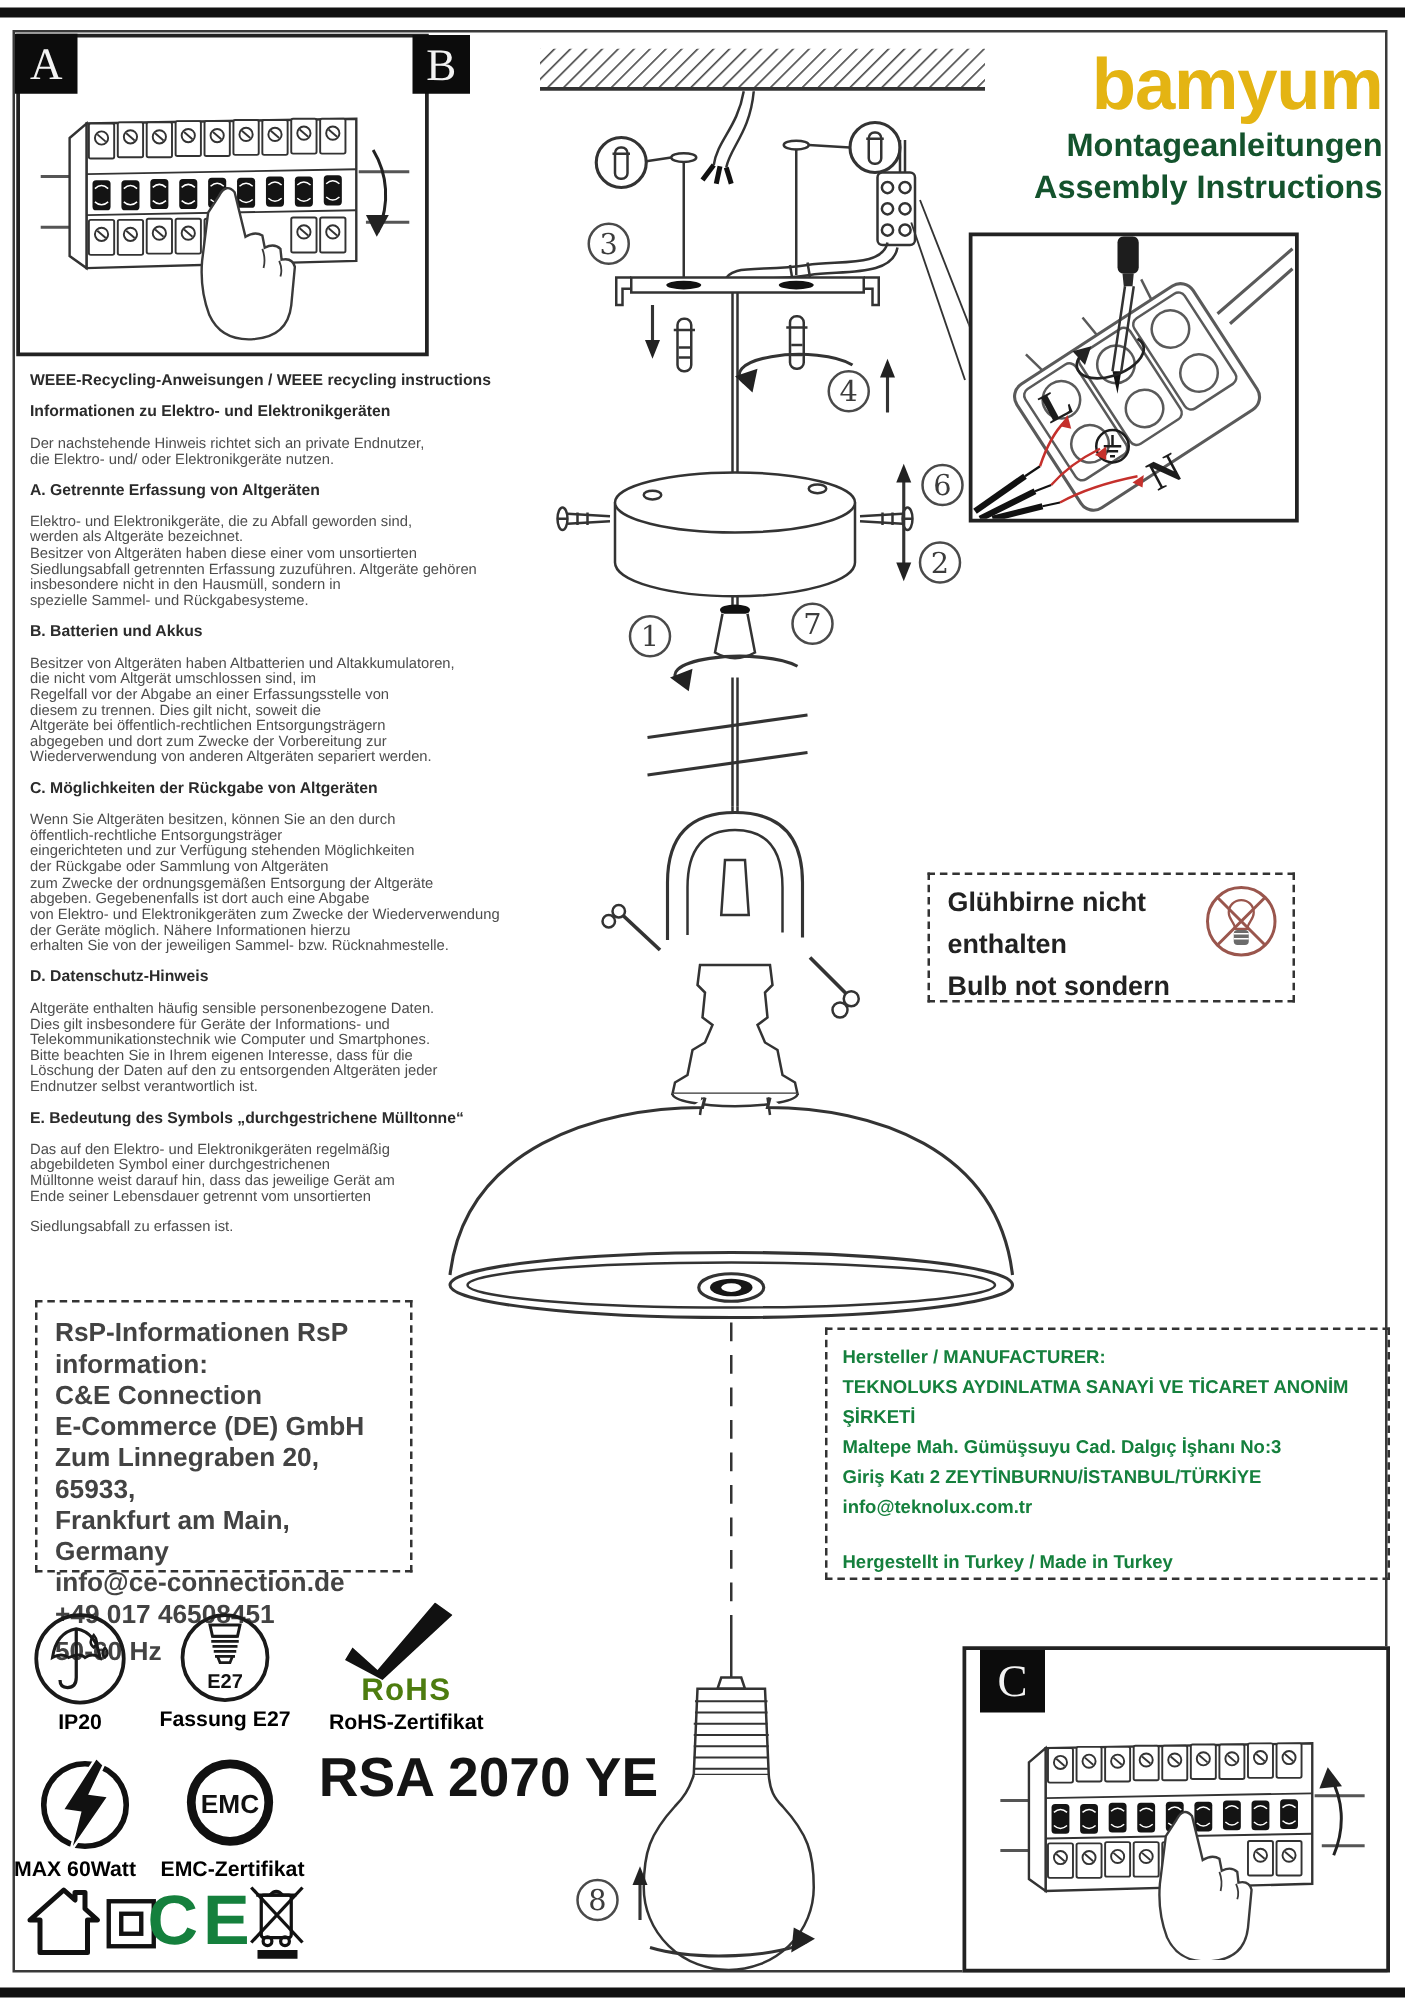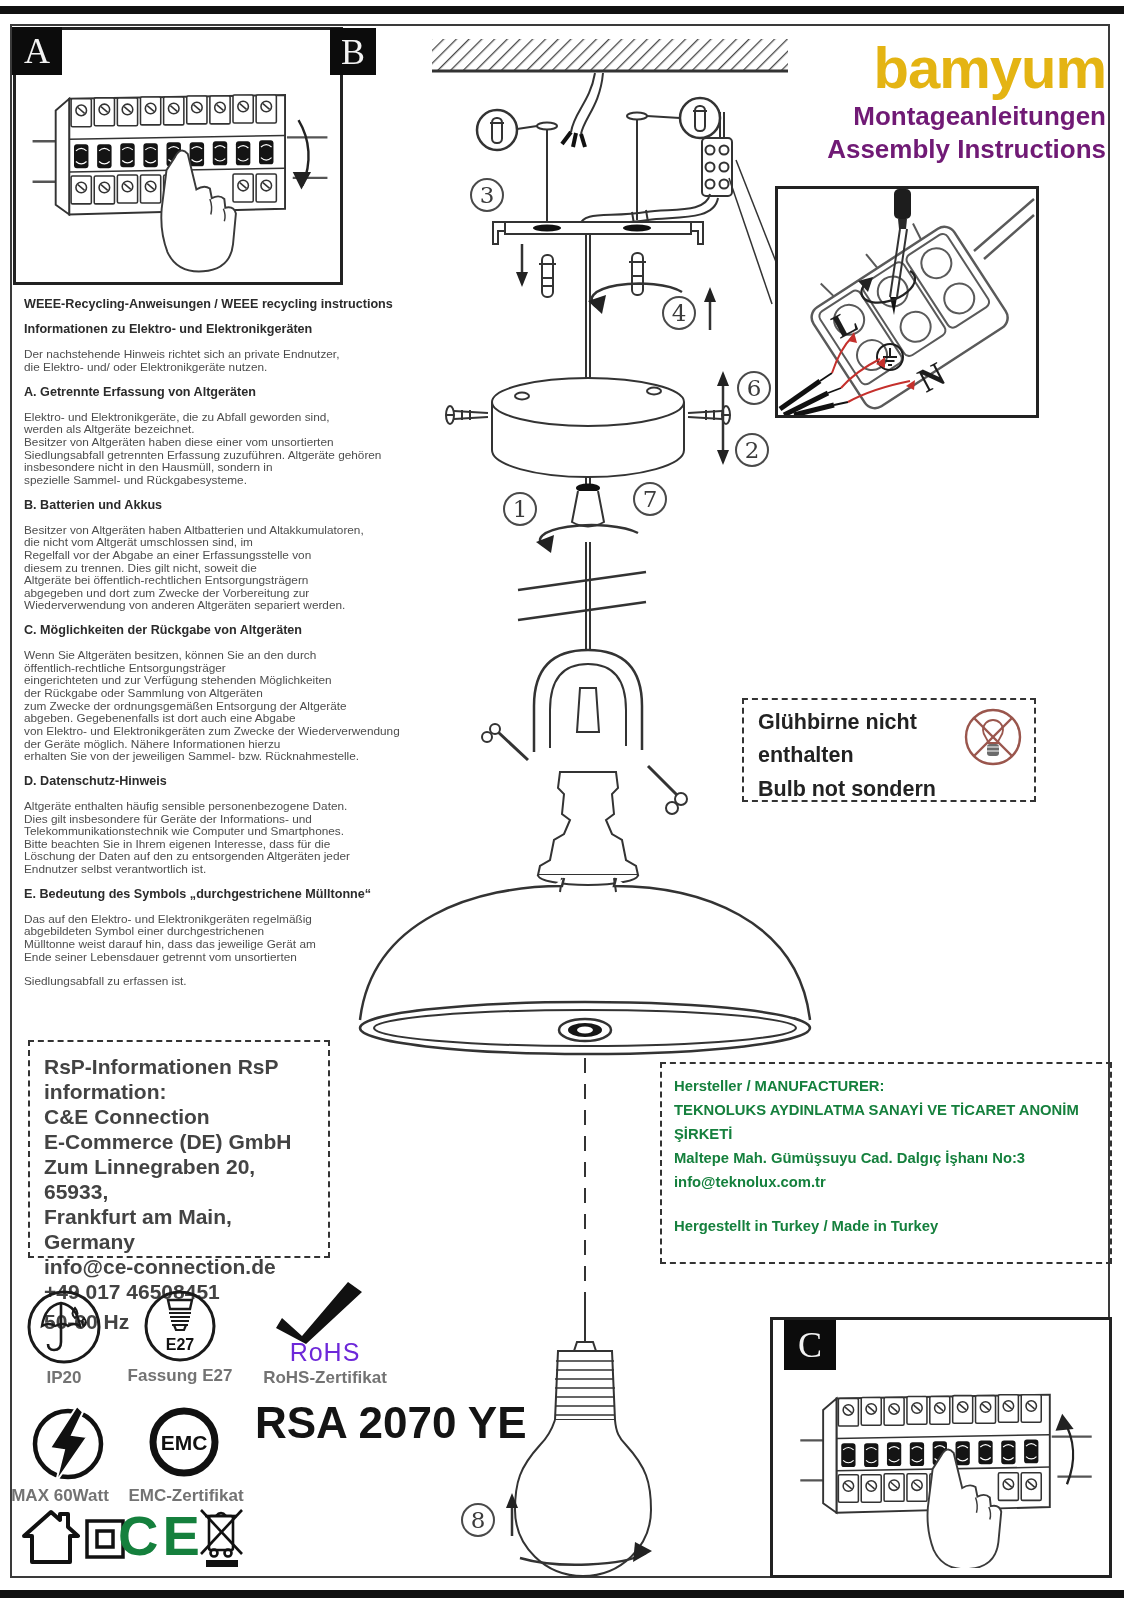--- a/index.html
+++ b/index.html
@@ -12,38 +12,38 @@
   .boxA{position:absolute;left:13px;top:27px;width:330px;height:258px;border:3px solid #222;box-sizing:border-box;background:#fff;}
   .boxC{position:absolute;left:770px;top:1317px;width:342px;height:261px;border:3px solid #222;box-sizing:border-box;background:#fff;}
   .breaker-svg{position:absolute;}
   
   .weee{position:absolute;left:24px;top:298px;width:412px;}
   .weee h3{margin:0 0 12px;font-size:12.6px;line-height:1.05;color:#2b2b2b;}
   .weee p{margin:0 0 12px;font-size:11.8px;line-height:1.07;color:#4d4d4d;white-space:pre-line;}
   
   .brand{position:absolute;left:800px;top:36px;width:306px;text-align:right;}
   .brand .logo{font-size:58px;font-weight:bold;letter-spacing:-1px;line-height:1.1;}
-  .brand .sub{font-size:26px;font-weight:bold;color:#701a75;line-height:1.28;}
+  .brand .sub{font-size:26px;font-weight:bold;color:#14532d;line-height:1.28;}
   
   .wiring-box{position:absolute;left:775px;top:186px;width:264px;height:232px;border:3px solid #222;box-sizing:border-box;background:#fff;}
   
   .bulb-note{position:absolute;left:742px;top:698px;width:294px;height:104px;border:2px dashed #333;box-sizing:border-box;
              display:flex;align-items:flex-start;padding:6px 10px 6px 14px;}
   .bulb-note .txt{flex:1;font-size:21.5px;font-weight:bold;color:#222;line-height:1.55;}
   
   .rsp-box{position:absolute;left:28px;top:1040px;width:302px;height:218px;border:2.5px dashed #333;box-sizing:border-box;
            padding:12px 10px 0 14px;font-size:21px;font-weight:bold;color:#434343;line-height:25px;}
   .rsp-box .gap{height:5px;}
   .mfr-box{position:absolute;left:660px;top:1062px;width:452px;height:202px;border:2.5px dashed #333;box-sizing:border-box;
            padding:10px 8px 0 12px;font-size:14.8px;font-weight:bold;color:#15803d;line-height:24px;}
   .mfr-box .gap{height:20px;}
   
   .icon{position:absolute;}
-  .cert-label{position:absolute;font-size:17px;font-weight:bold;color:#737373;text-align:center;}
-  .rohs-title{position:absolute;left:270px;top:1338px;width:110px;text-align:center;font-size:25px;font-weight:normal;color:#6d28d9;letter-spacing:1px;}
+  .cert-label{position:absolute;font-size:17px;font-weight:bold;color:#000000;text-align:center;}
+  .rohs-title{position:absolute;left:270px;top:1338px;width:110px;text-align:center;font-size:25px;font-weight:bold;color:#4d7c0f;letter-spacing:1px;}
   .model{position:absolute;left:255px;top:1398px;font-size:44px;font-weight:bold;color:#141414;letter-spacing:0px;}
   .ce-mark{position:absolute;left:118px;top:1503px;font-size:56px;font-weight:bold;color:#15803d;letter-spacing:4px;
            font-family:Liberation Sans, sans-serif;}
   svg{display:block;}
   .stepnum{font-family:"DejaVu Serif",serif;font-size:23px;fill:#3c3c3c;}
 </style>
 </head>
 <body>
 
 <div class="page">
@@ -428,20 +428,21 @@
     <div>info@ce-connection.de</div>
     <div>+49 017 46508451</div>
     <div class="gap"></div>
     <div>50-60 Hz</div>
   </div>
 
   <div class="mfr-box">
     <div>Hersteller / MANUFACTURER:</div>
     <div>TEKNOLUKS AYDINLATMA SANAYİ VE TİCARET ANONİM ŞİRKETİ</div>
     <div>Maltepe Mah. Gümüşsuyu Cad. Dalgıç İşhanı No:3</div>
+    <div>Giriş Katı 2 ZEYTİNBURNU/İSTANBUL/TÜRKİYE</div>
     <div>info@teknolux.com.tr</div>
     <div class="gap"></div>
     <div>Hergestellt in Turkey / Made in Turkey</div>
   </div>
 
   <svg class="icon" style="left:25px;top:1288px;" width="78" height="78" viewBox="0 0 78 78">
     <g fill="none" stroke="#1a1a1a" stroke-width="3">
       <circle cx="39" cy="39" r="35"></circle>
       <path d="M17,38 Q20,18 36,15 Q52,18 55,38 Q49,34 43,38 Q39,34 30,38 Q24,34 17,38 Z" stroke-width="2.4"></path>
       <path d="M36,15 V54 Q36,62 29,62 Q23,62 23,56" stroke-width="2.6"></path>

